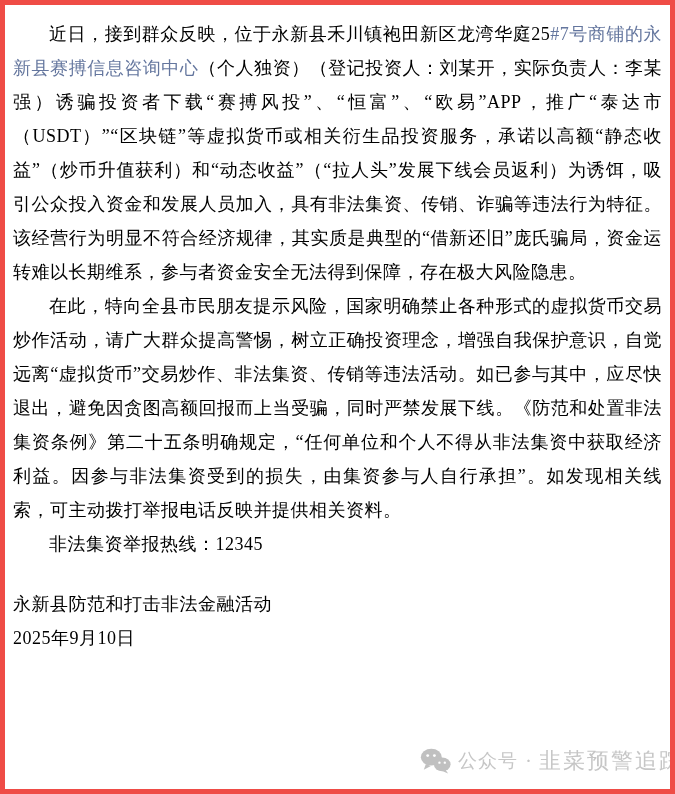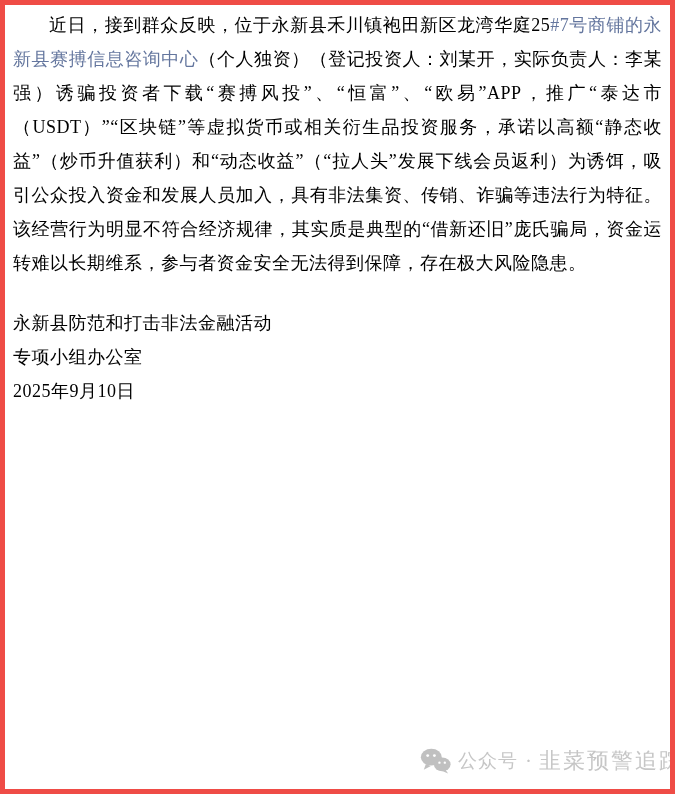--- a/index.html
+++ b/index.html
@@ -11,20 +11,21 @@
     border: 5px solid #ef4c46;
     background: #ffffff;
     overflow: hidden;
     font-family: "Liberation Serif", "DejaVu Serif", serif;
     color: #000000;
   }
   .content {
     position: relative;
     z-index: 1;
     padding: 3px 8px 0 8px;
+    margin-top: 9px;
   }
   .para {
     margin: 0;
     font-size: 18px;
     line-height: 34px;
     text-align: justify;
     text-indent: 2em;
     letter-spacing: 0.5px;
   }
   .hotline {
@@ -81,22 +82,23 @@
     </svg>
     <span class="wm-label">公众号</span>
     <span class="wm-sep">·</span>
     <span class="wm-name">韭菜预警追踪</span>
   </div>
 
   <div class="content">
 
     <p class="para"><span>近日，接到群众反映，位于永新县禾川镇袍田新区龙湾华庭25</span><span class="company-link">#7号商铺的永新县赛搏信息咨询中心</span><span>（个人独资）（登记投资人：刘某开，实际负责人：李某强）诱骗投资者下载“赛搏风投”、“恒富”、“欧易”APP，推广“泰达市（USDT）”“区块链”等虚拟货币或相关衍生品投资服务，承诺以高额“静态收益”（炒币升值获利）和“动态收益”（“拉人头”发展下线会员返利）为诱饵，吸引公众投入资金和发展人员加入，具有非法集资、传销、诈骗等违法行为特征。该经营行为明显不符合经济规律，其实质是典型的“借新还旧”庞氏骗局，资金运转难以长期维系，参与者资金安全无法得到保障，存在极大风险隐患。</span></p>
 
+    <p class="para">在此，特向全县市民朋友提示风险，国家明确禁止各种形式的虚拟货币交易炒作活动，请广大群众提高警惕，树立正确投资理念，增强自我保护意识，自觉远离“虚拟货币”交易炒作、非法集资、传销等违法活动。如已参与其中，应尽快退出，避免因贪图高额回报而上当受骗，同时严禁发展下线。《防范和处置非法集资条例》第二十五条明确规定，“任何单位和个人不得从非法集资中获取经济利益。因参与非法集资受到的损失，由集资参与人自行承担”。如发现相关线索，可主动拨打举报电话反映并提供相关资料。</p>
 
+    <p class="para hotline">非法集资举报热线：12345</p>
 
     <div class="signature">
       <p class="sig-line">永新县防范和打击非法金融活动</p>
-      <p class="sig-line sig-line-2">专项小组办公室</p>
       <p class="sig-line sig-date">2025年9月10日</p>
     </div>
 
   </div>
 </div>
 
 </body></html>

